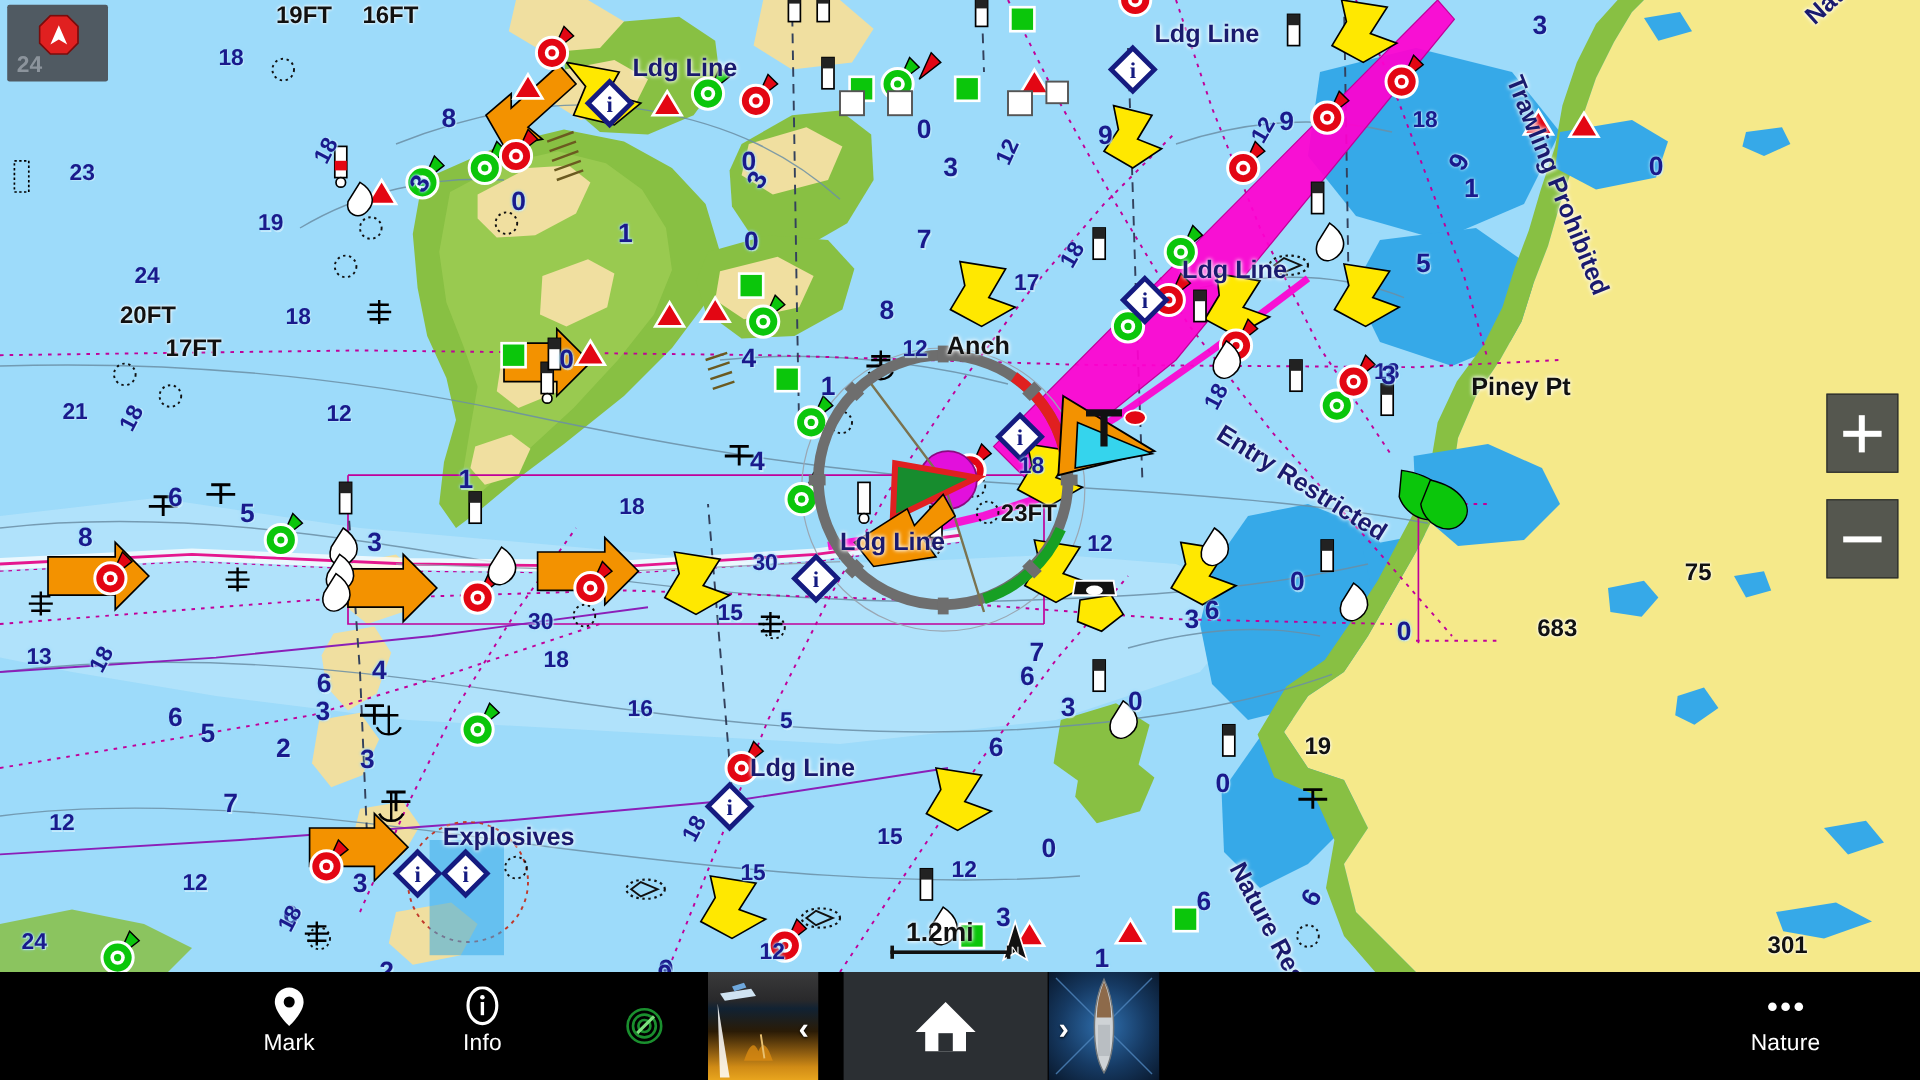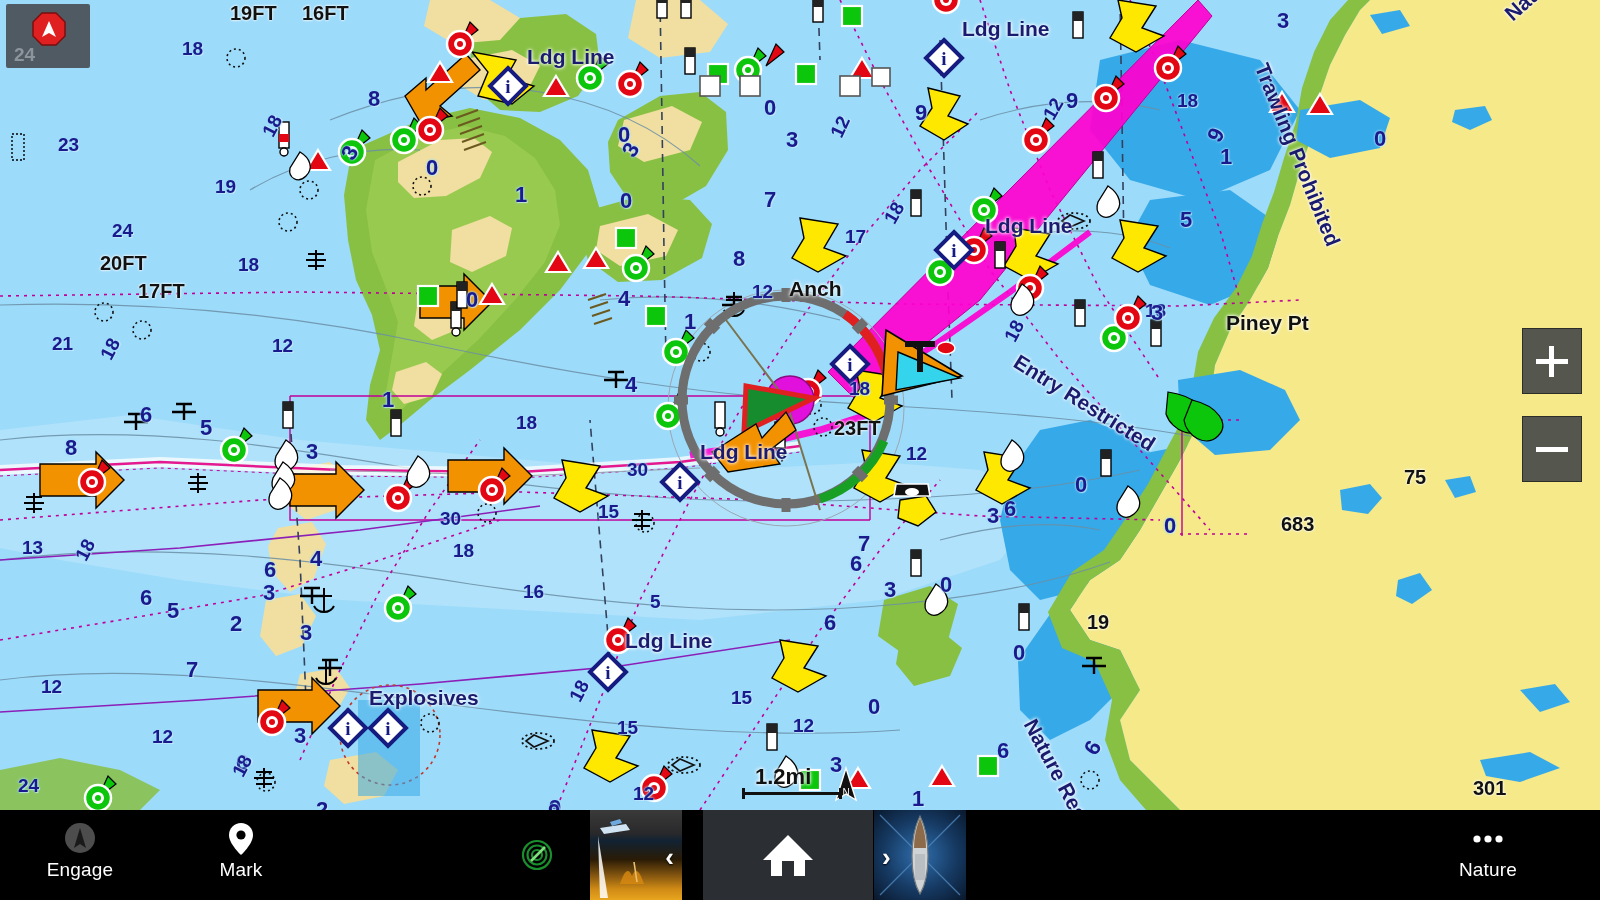--- a/index.html
+++ b/index.html
@@ -855,40 +855,41 @@
     <div id="scalebar">
       <div class="line"></div>
       <div class="cap" style="left:0"></div>
       <div class="cap" style="left:97px"></div>
     </div>
     <div id="scaletext" class="lbl">1.2mi</div>
   </div>
 
   <div id="toolbar">
 
-    <div class="tbitem disabled" style="left:0">
-      <div class="ico">
-        <svg width="40" height="34" viewBox="0 0 40 34">
-          <circle cx="20" cy="16" r="15" fill="#4d4d4d"></circle>
-          <path d="M20,6 L26,26 L20,22 L14,26 Z" fill="#1a1a1a"></path>
-        </svg>
-      </div>
-      <div class="cap">Engage</div>
-    </div>
 
     <div class="tbitem" style="left:161px">
       <div class="ico">
         <svg width="40" height="34" viewBox="0 0 40 34">
           <path d="M20,1 C13.4,1 8,6.4 8,13 C8,22 20,33 20,33 C20,33 32,22 32,13 C32,6.4 26.6,1 20,1 Z" fill="#fff"></path>
           <circle cx="20" cy="13" r="4.6" fill="#000"></circle>
         </svg>
       </div>
       <div class="cap">Mark</div>
     </div>
 
+    <div class="tbitem" style="left:322px">
+      <div class="ico">
+        <svg width="40" height="34" viewBox="0 0 40 34">
+          <ellipse cx="20" cy="16" rx="12" ry="15" fill="none" stroke="#fff" stroke-width="2.6"></ellipse>
+          <circle cx="20" cy="9" r="1.9" fill="#fff"></circle>
+          <rect x="18.6" y="13" width="2.8" height="11" fill="#fff"></rect>
+        </svg>
+      </div>
+      <div class="cap">Info</div>
+    </div>
 
     <div style="position:absolute;left:515px;top:26px;width:44px;height:38px">
       <svg width="44" height="38" viewBox="0 0 44 38">
         <g fill="none" stroke="#1a8f2e" stroke-width="2.2">
           <circle cx="22" cy="19" r="14"></circle>
             <circle cx="22" cy="19" r="9.5"></circle>
             <circle cx="22" cy="19" r="5"></circle>
         </g>
         <path d="M16,25 L30,11" stroke="#7de07d" stroke-width="2.6"></path>
       </svg>

